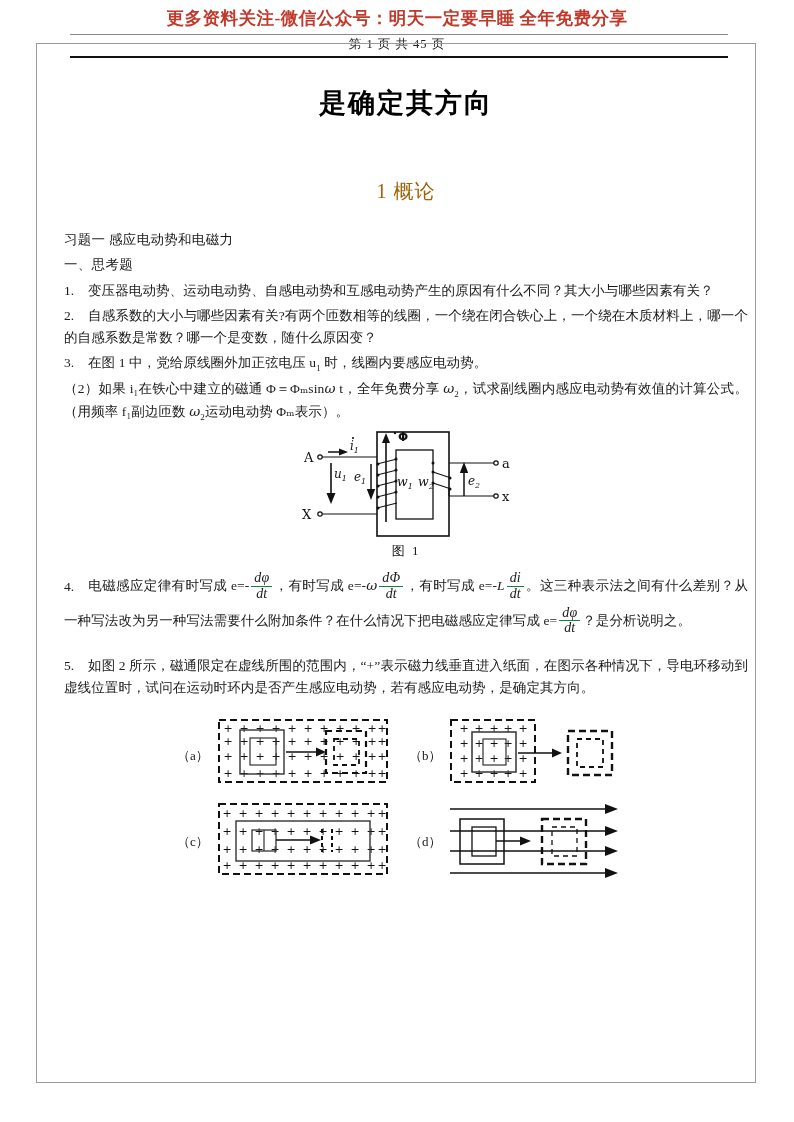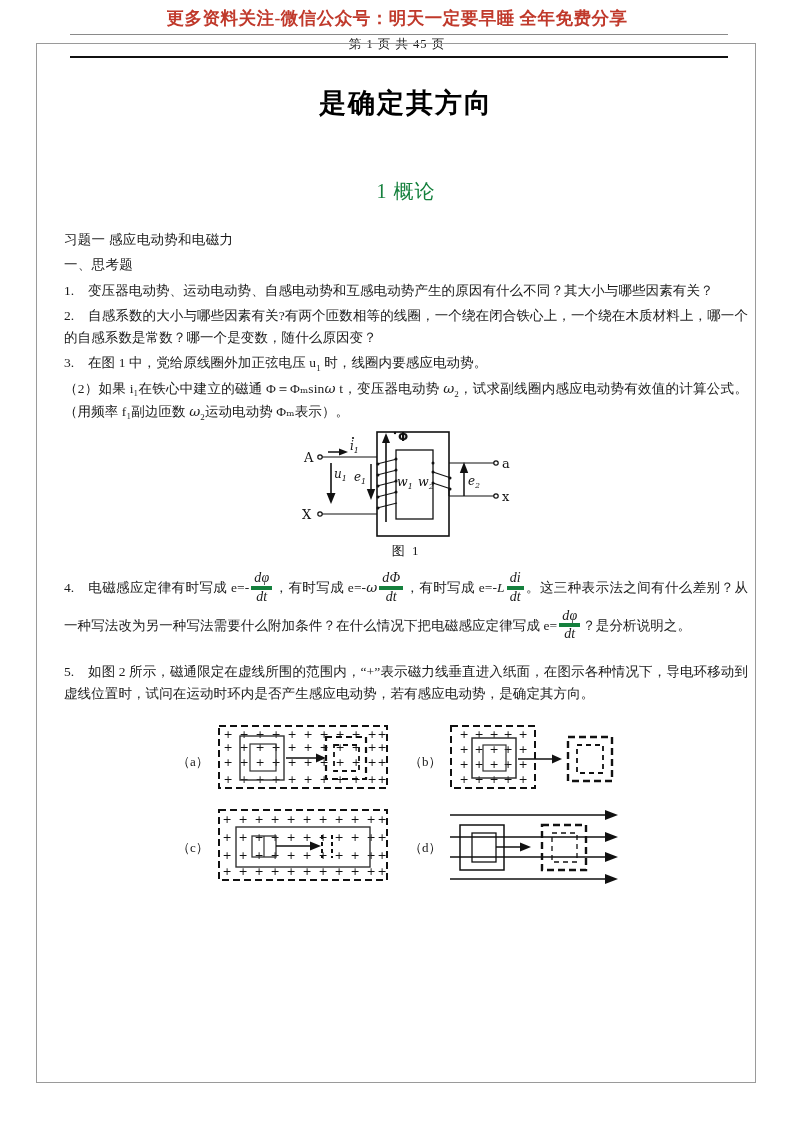--- a/index.html
+++ b/index.html
@@ -41,41 +41,41 @@
     pointer-events:none;
   }
   
   .content{position:absolute;left:64px;top:60px;width:684px;}
   .doc-title{
     text-align:center;font-size:27px;font-weight:bold;
     font-family:"DejaVu Sans","Liberation Sans",sans-serif;
     letter-spacing:2px;margin-top:25px;color:#000;
   }
   .chapter{
-    text-align:center;font-size:20px;margin-top:57px;letter-spacing:1px;color:#15803d;
+    text-align:center;font-size:20px;margin-top:57px;letter-spacing:1px;color:#a16207;
   }
   .sec-label{font-size:13.5px;margin-top:26px;letter-spacing:0.3px;}
   .sub-label{font-size:13.5px;margin-top:7px;letter-spacing:0.3px;}
   p.para{
     font-size:13.5px;line-height:1.62;margin:6px 0 0 0;
     text-align:justify;letter-spacing:0.1px;
   }
   p.para.tight{margin-top:3px;}
   .num{display:inline-block;min-width:24px;}
   .sub{font-size:9px;vertical-align:sub;}
   .ital{font-style:italic;}
   .gk{font-family:"DejaVu Serif",serif;font-style:italic;}
   
   .frac{
     display:inline-block;vertical-align:middle;text-align:center;
     font-style:italic;font-size:14px;line-height:1.05;
     margin:2px 2px;position:relative;top:-1px;
   }
   .frac .nu{display:block;padding:0 3px;}
-  .frac .de{display:block;padding:0 3px;border-top:4px solid #15803d;}
+  .frac .de{display:block;padding:0 3px;border-top:1px solid #15803d;}
   .eqline{line-height:2.35;}
   
   .fig1-wrap{margin-top:6px;text-align:center;}
   .fig1{position:relative;width:260px;height:108px;margin:0 auto;}
   .figcap{text-align:center;font-size:13px;margin-top:4px;letter-spacing:2px;}
   
   .fig2-grid{margin-top:16px;position:relative;width:684px;height:190px;}
   .fig2-cell{position:absolute;}
   .cellLabel{position:absolute;font-size:13px;}
   svg{display:block;overflow:visible;}
@@ -105,21 +105,21 @@
   </p>
 
   <p class="para tight">
     <span class="num">2.</span><span>自感系数的大小与哪些因素有关?有两个匝数相等的线圈，一个绕在闭合铁心上，一个绕在木质材料上，哪一个的自感系数是常数？哪一个是变数，随什么原因变？</span>
   </p>
 
   <p class="para tight">
     <span class="num">3.</span><span>在图 1 中，党给原线圈外加正弦电压 u</span><span class="sub">1</span><span> 时，线圈内要感应电动势。</span>
   </p>
   <p class="para tight">
-    <span>（2）如果 i₁在铁心中建立的磁通 Φ＝Φₘsin</span><span class="gk">ω</span><span> t，变压器电动势 </span><span class="gk">ω</span><span class="sub">2</span><span>，试求副线圈内感应电动势有效值的计算公式。（用频率 f₁副边匝数 </span><span class="gk">ω</span><span class="sub">2</span><span>运动电动势 Φₘ表示）。</span>
+    <span>（2）如果 i₁在铁心中建立的磁通 Φ＝Φₘsin</span><span class="gk">ω</span><span> t，全年免费分享 </span><span class="gk">ω</span><span class="sub">2</span><span>，试求副线圈内感应电动势有效值的计算公式。（用频率 f₁副边匝数 </span><span class="gk">ω</span><span class="sub">2</span><span>运动电动势 Φₘ表示）。</span>
   </p>
 
   <div class="fig1-wrap">
     <div class="fig1">
       <svg width="260" height="108" viewBox="0 0 260 108">
 
         <rect x="101" y="2" width="72" height="104" fill="none" stroke="#111" stroke-width="1.6"></rect>
 
         <rect x="120" y="20" width="37" height="69" fill="none" stroke="#111" stroke-width="1.3"></rect>
 

